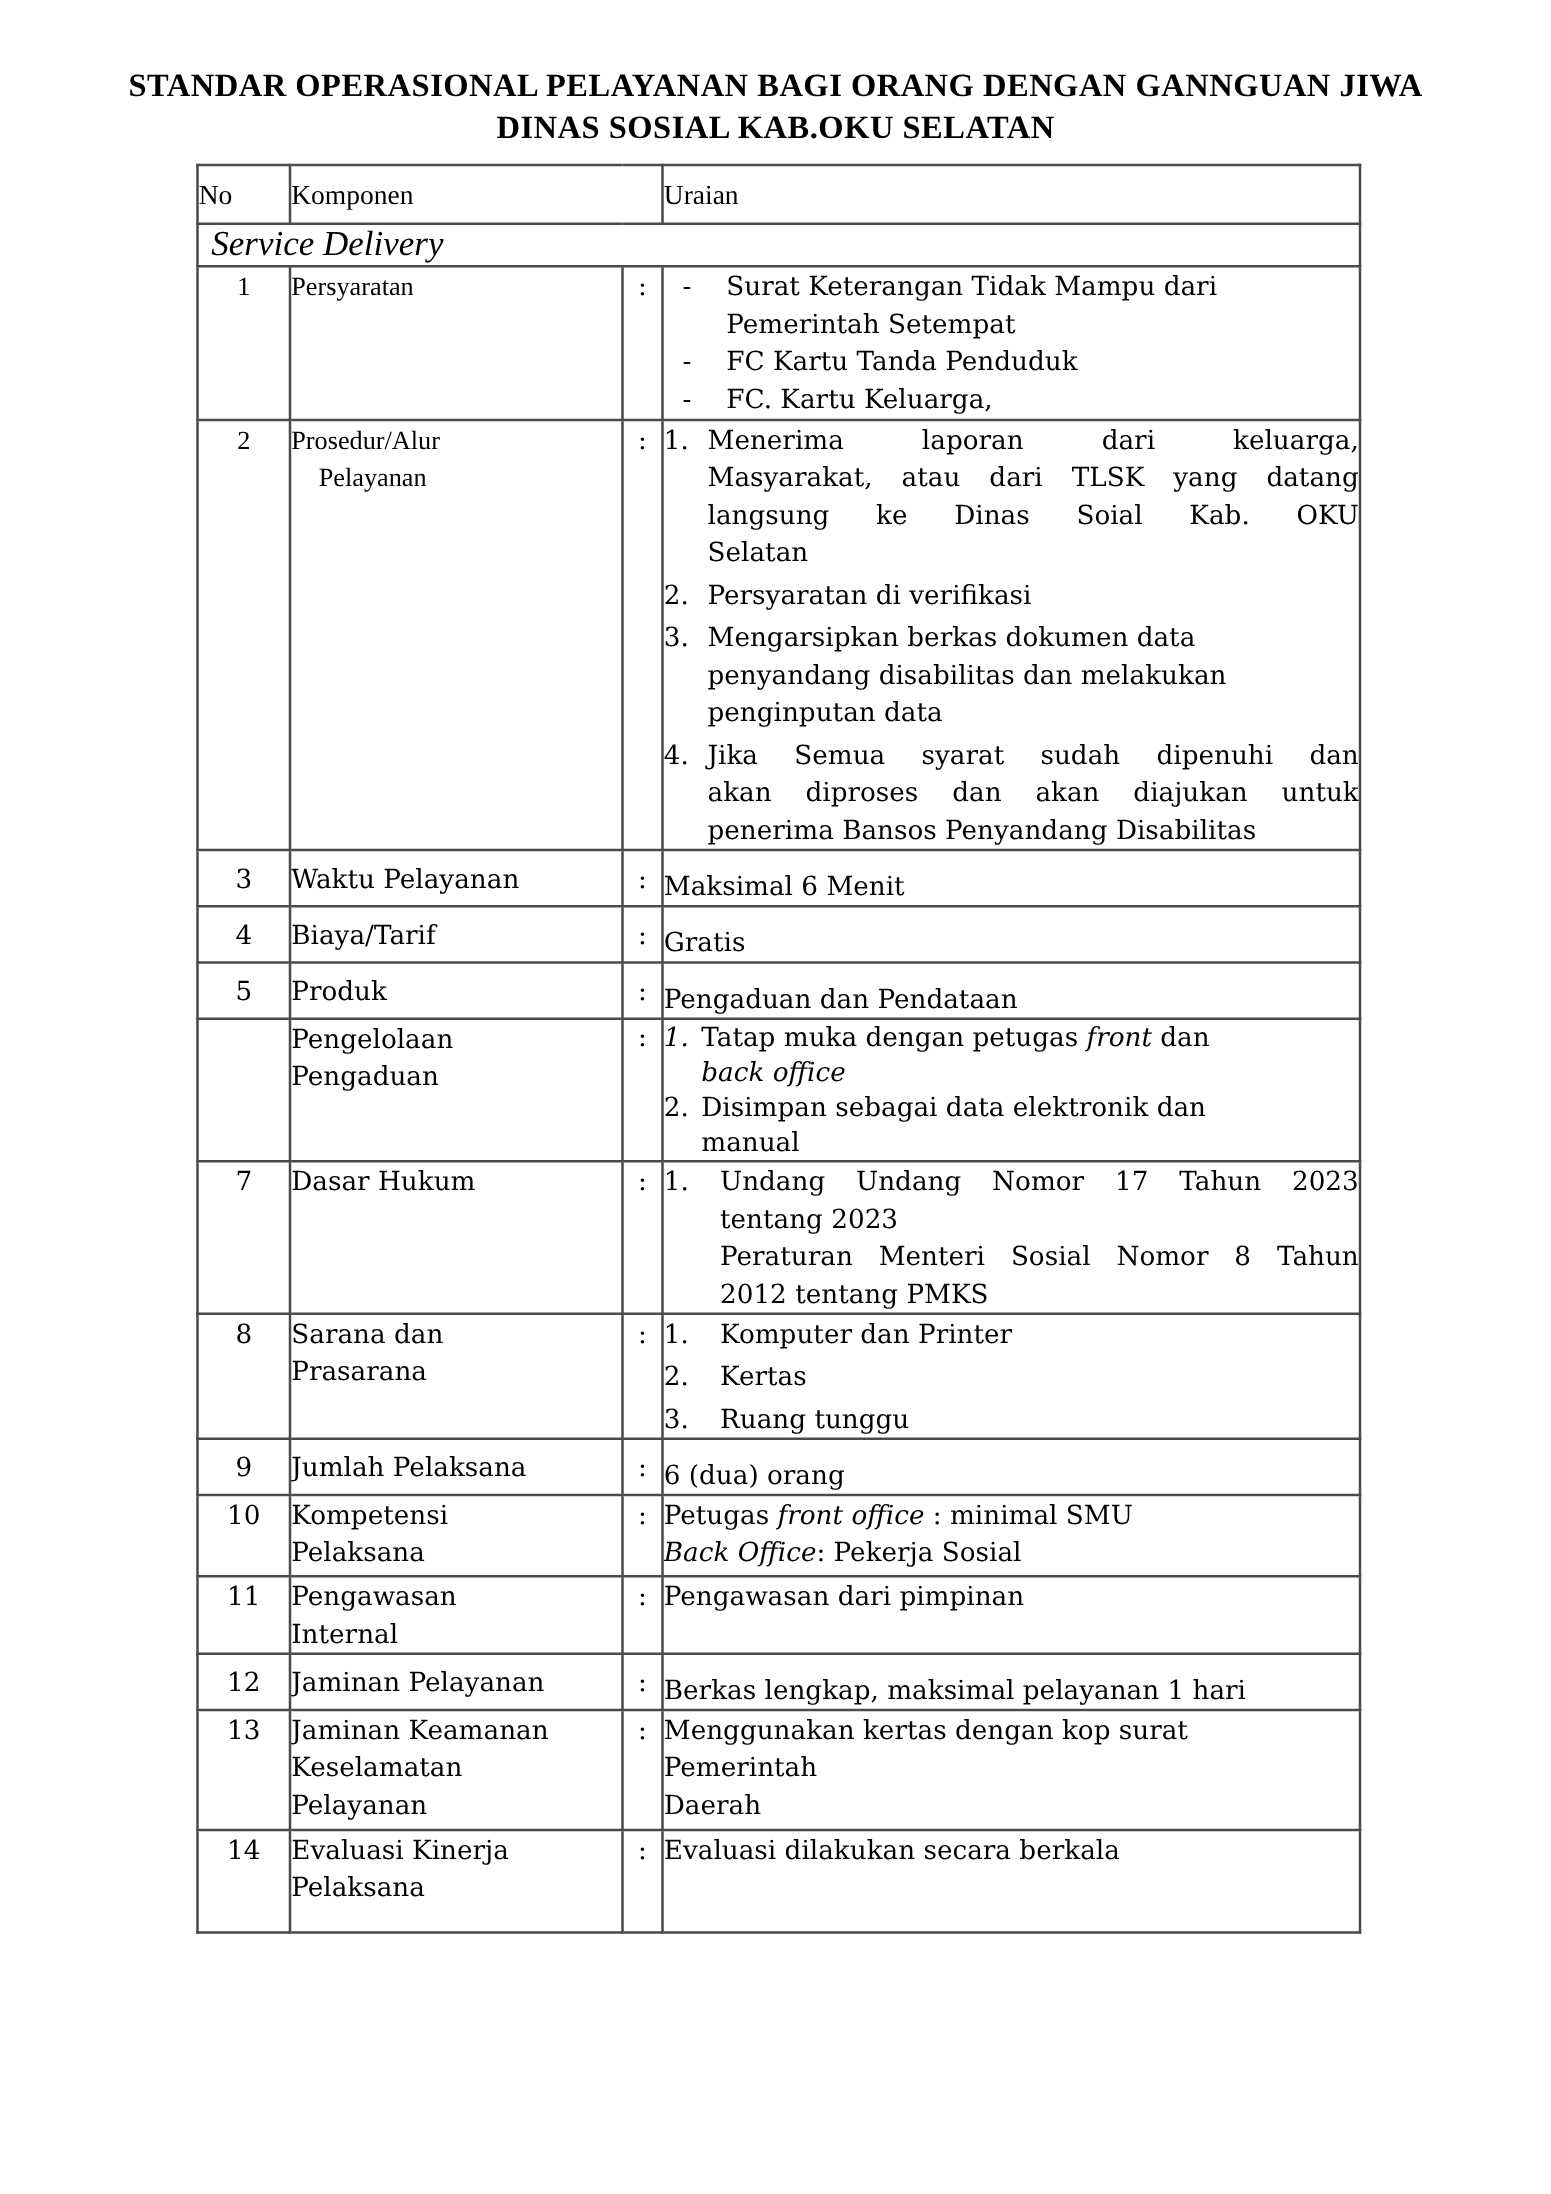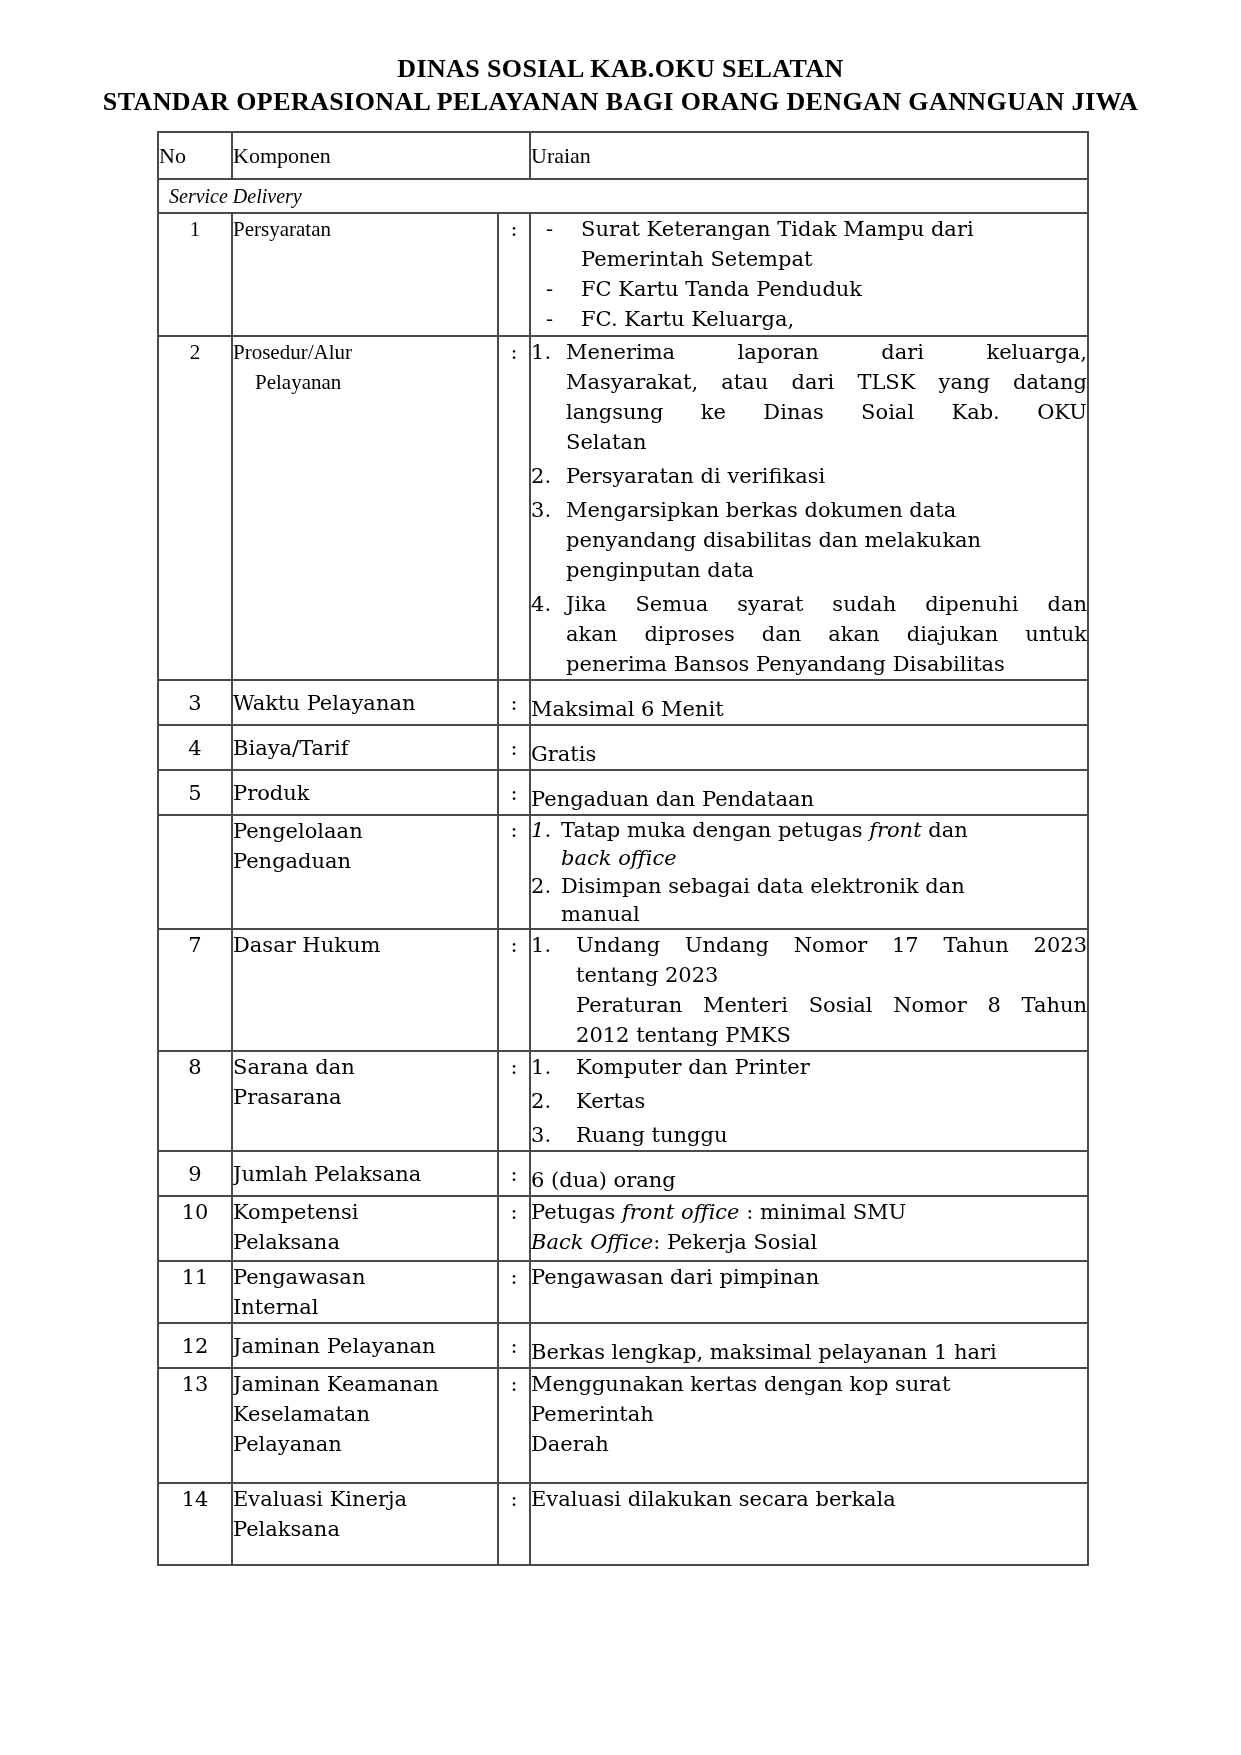--- a/index.html
+++ b/index.html
@@ -45,21 +45,21 @@
   tr.hdr td{
     font-family:"Liberation Serif", serif;
     font-size:22px;
     vertical-align:middle;
     padding:0;
   }
   
   tr.section td{
     font-family:"Liberation Serif", serif;
     font-style:italic;
-    font-size:20px;
+    font-size:28px;
     vertical-align:middle;
     padding:1px 4px 1px 10px;
   }
   
   .ff-t{font-family:"Liberation Serif", serif;font-size:21px;}
   
   td.mid{vertical-align:middle;}
   tr.single td{vertical-align:middle;padding-top:0;}
   tr.single .uraian-cell{padding-top:13px;margin-left:36px;}
   
@@ -76,22 +76,22 @@
   .lh28{line-height:28px;}
   
   .pos-rel{position:relative;}
 </style>
 </head>
 <body>
 
 <div class="page">
 
   <div class="doc-title">
+    <div>STANDAR OPERASIONAL PELAYANAN BAGI ORANG DENGAN GANNGUAN JIWA</div>
     <div>DINAS SOSIAL KAB.OKU SELATAN</div>
-    <div>STANDAR OPERASIONAL PELAYANAN BAGI ORANG DENGAN GANNGUAN JIWA</div>
   </div>
 
   <table class="sop">
     <colgroup>
       <col style="width:74px">
         <col style="width:266px">
         <col style="width:32px">
         <col style="width:558px">
     </colgroup>
 
@@ -294,21 +294,21 @@
       <td class="uraian-cell">Pengawasan dari pimpinan</td>
     </tr>
 
     <tr class="single" style="height:44px">
       <td class="no-cell">12</td>
       <td class="komp-cell">Jaminan Pelayanan</td>
       <td class="colon-cell">:</td>
       <td class="uraian-cell">Berkas lengkap, maksimal pelayanan 1 hari</td>
     </tr>
 
-    <tr style="height:115px">
+    <tr style="height:96px">
       <td class="no-cell">13</td>
       <td class="komp-cell">
         <div>Jaminan Keamanan</div>
         <div>Keselamatan</div>
         <div>Pelayanan</div>
       </td>
       <td class="colon-cell">:</td>
       <td class="uraian-cell">
         <div>Menggunakan kertas dengan kop surat</div>
         <div>Pemerintah</div>

